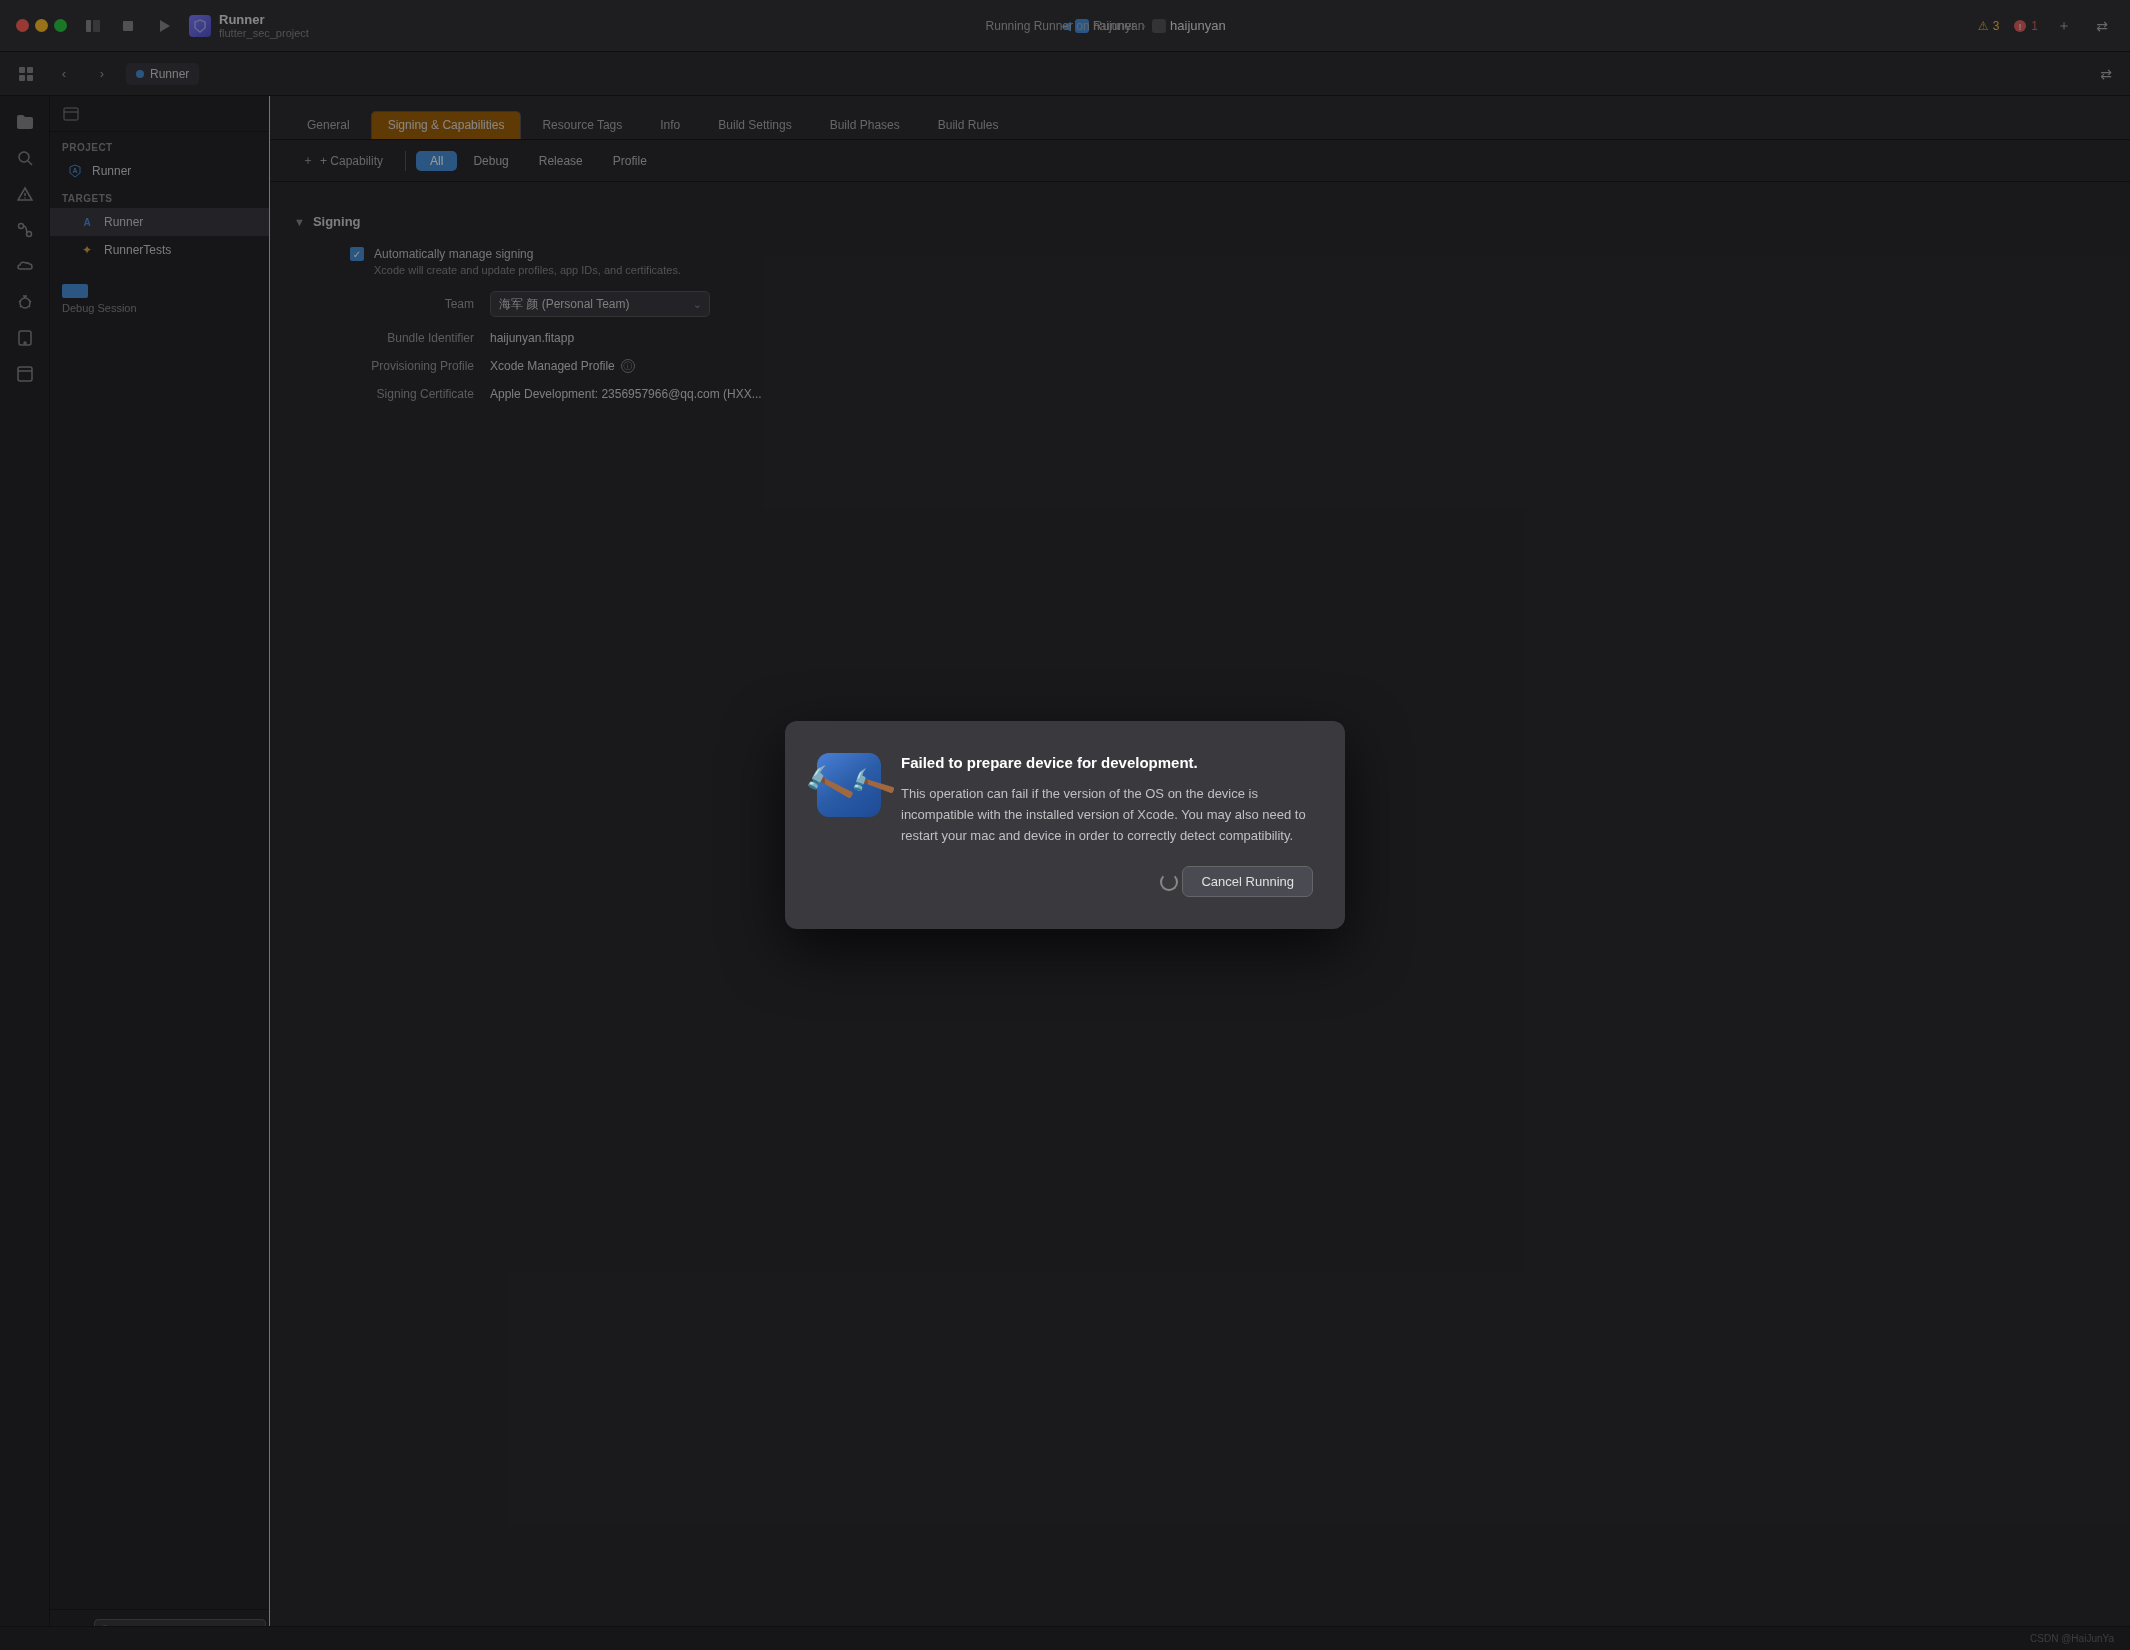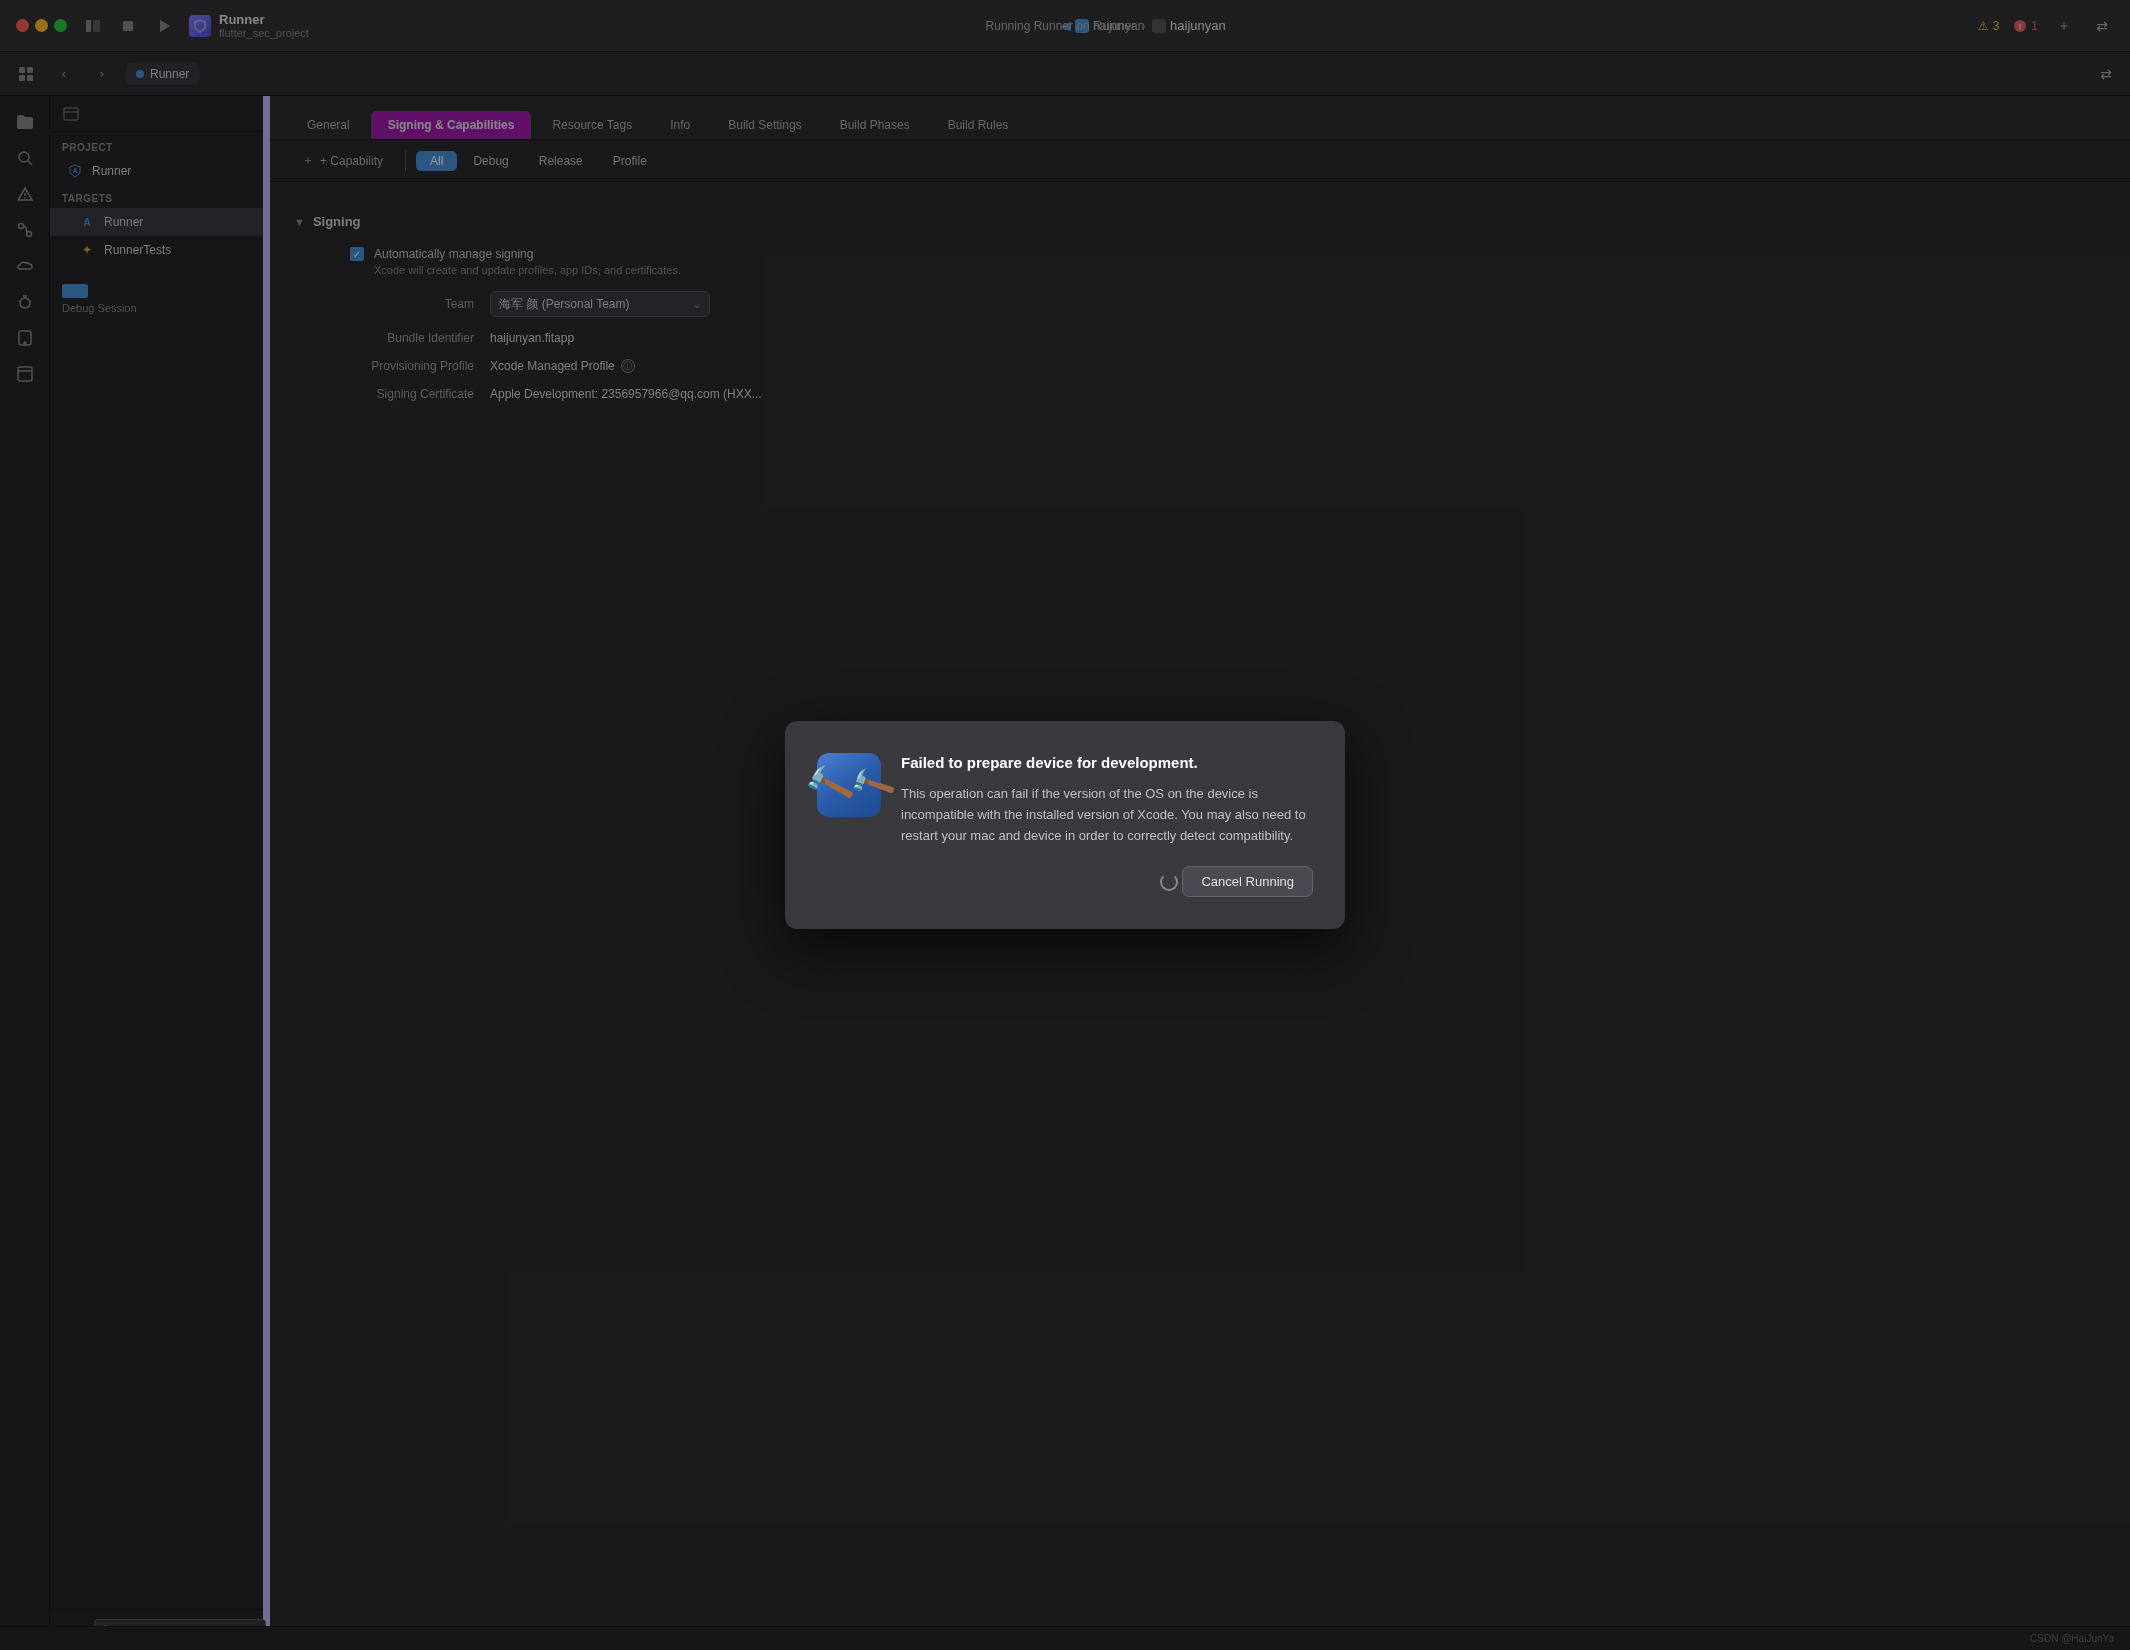--- a/index.html
+++ b/index.html
@@ -156,21 +156,21 @@
     
     .main-layout {
       display: flex;
       height: calc(100% - 96px);
     }
 
     
     .sidebar {
       width: 220px;
       background: #26262a;
-      border-right: 7px solid #c4b5fd;
+      border-right: 1px solid #c4b5fd;
       display: flex;
       flex-direction: column;
       flex-shrink: 0;
     }
     .sidebar-toolbar {
       height: 36px;
       display: flex;
       align-items: center;
       justify-content: space-between;
       padding: 0 10px;
@@ -289,23 +289,22 @@
     .tab {
       padding: 6px 16px;
       font-size: 12px;
       color: #aaa;
       cursor: pointer;
       border-radius: 5px 5px 0 0;
       border: 1px solid transparent;
     }
     .tab.active {
       color: #e0e0e0;
-      background: #a21caf;
+      background: #a16207;
       border-color: #555 #555 transparent;
-      font-weight: bold;
     }
 
     
     .filter-tabs {
       display: flex;
       align-items: center;
       gap: 2px;
       padding: 8px 20px;
       border-bottom: 1px solid #1a1a1d;
     }

